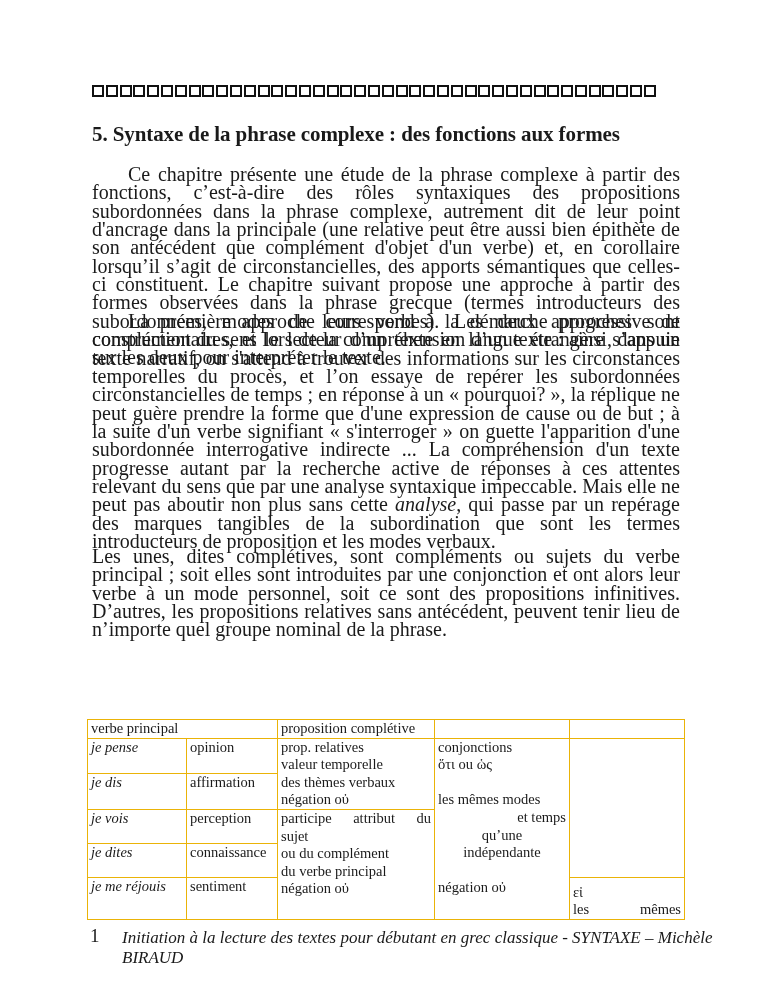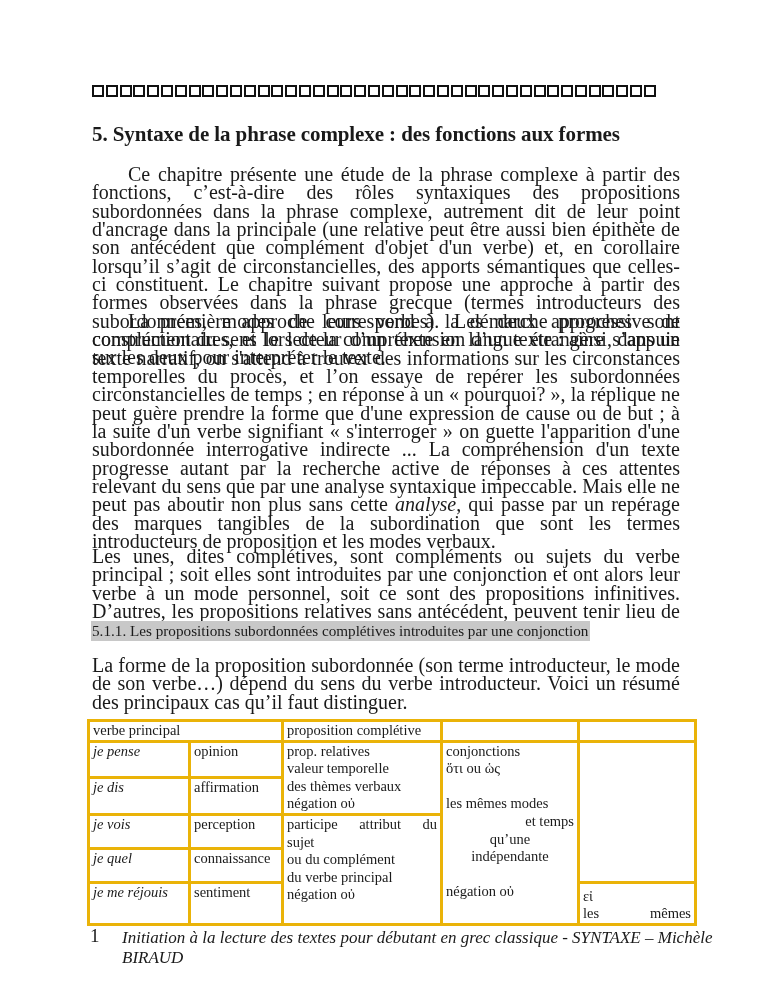--- a/index.html
+++ b/index.html
@@ -9,21 +9,21 @@
   .boxes { position: absolute; left: 92px; top: 85px; height: 16px; display: flex; gap: 0; }
   .box { width: 10px; height: 10px; border: 2px solid #111; margin-right: 1.8px; box-sizing: border-box; width: 12px; height: 12px; }
   h1.chap { position: absolute; left: 92px; top: 122px; margin: 0; font-size: 21px; font-weight: bold;
             font-family: "Liberation Serif", serif; letter-spacing: -0.1px; }
   .para { position: absolute; left: 92px; width: 588px; margin: 0; font-size: 20px; line-height: 18.35px;
           text-align: justify; }
   .indent { text-indent: 36px; }
   h2.sec { position: absolute; left: 92px; top: 504px; margin: 0; font-size: 17.5px; font-weight: bold; font-style: italic; }
   .sub { position: absolute; left: 91px; top: 621px; font-size: 15.2px; background: #c8c8c8; padding: 1px 2px 2px 1px; line-height: 17px; }
   table.t { position: absolute; left: 87px; top: 719px; border-collapse: collapse; font-size: 14.5px; line-height: 17.6px; }
-  table.t td { border: 3px solid #eab308; vertical-align: top; padding: 0 3px; }
+  table.t td { border: 1px solid #eab308; vertical-align: top; padding: 0 3px; }
   .c1 { width: 92px; font-style: italic; }
   .c2 { width: 84px; }
   .c3 { width: 150px; }
   .c4 { width: 128px; }
   .c5 { width: 108px; }
   .footer-num { position: absolute; left: 90px; top: 925px; font-size: 19px; }
   .footer-text { position: absolute; left: 122px; top: 928px; font-size: 17px; font-style: italic; }
   .just { text-align: justify; text-align-last: justify; }
 </style>
 </head>
@@ -77,23 +77,21 @@
 
   <h1 class="chap">5. Syntaxe de la phrase complexe : des fonctions aux formes</h1>
 
   <p class="para indent" style="top:165px;">Ce chapitre présente une étude de la phrase complexe à partir des fonctions, c’est-à-dire des rôles syntaxiques des propositions subordonnées dans la phrase complexe, autrement dit de leur point d'ancrage dans la principale (une relative peut être aussi bien épithète de son antécédent que complément d'objet d'un verbe) et, en corollaire lorsqu’il s’agit de circonstancielles, des apports sémantiques que celles-ci constituent. Le chapitre suivant propose une approche à partir des formes observées dans la phrase grecque (termes introducteurs des subordonnées, modes de leurs verbes). Les deux approches sont complémentaires, et le lecteur d’un texte en langue étrangère s’appuie sur les deux pour interpréter le texte.</p>
 
   <p class="para indent" style="top:312px;"><span>La première approche correspond à la démarche progressive de construction du sens lors de la compréhension d’un texte : ainsi, dans un texte narratif, on s'attend à trouver des informations sur les circonstances temporelles du procès, et l’on essaye de repérer les subordonnées circonstancielles de temps ; en réponse à un « pourquoi? », la réplique ne peut guère prendre la forme que d'une expression de cause ou de but ; à la suite d'un verbe signifiant « s'interroger » on guette l'apparition d'une subordonnée interrogative indirecte ... La compréhension d'un texte progresse autant par la recherche active de réponses à ces attentes relevant du sens que par une analyse syntaxique impeccable. Mais elle ne peut pas aboutir non plus sans cette </span><i>analyse</i><span>, qui passe par un repérage des marques tangibles de la subordination que sont les termes introducteurs de proposition et les modes verbaux.</span></p>
 
 
   <p class="para" style="top:547px;">Les unes, dites complétives, sont compléments ou sujets du verbe principal ; soit elles sont introduites par une conjonction et ont alors leur verbe à un mode personnel, soit ce sont des propositions infinitives. D’autres, les propositions relatives sans antécédent, peuvent tenir lieu de n’importe quel groupe nominal de la phrase.</p>
 
-  <div class="sub">5.1.1. Les propositions subordonnées complétives introduites par une conjonction</div>
 
-  <p class="para" style="top:656px;">La forme de la proposition subordonnée (son terme introducteur, le mode de son verbe…) dépend du sens du verbe introducteur. Voici un résumé des principaux cas qu’il faut distinguer.</p>
 
   <table class="t">
     <tbody>
         <tr>
       <td colspan="2" style="font-style:normal;">verbe principal</td>
       <td class="c3">proposition complétive</td>
       <td class="c4"></td>
       <td class="c5"></td>
     </tr>
     <tr style="height:34px;">
@@ -127,21 +125,21 @@
       <td class="c2">perception</td>
       <td class="c3" rowspan="3">
         <div class="just">participe attribut du</div>
         <div>sujet</div>
         <div>ou du complément</div>
         <div>du verbe principal</div>
         <div>négation οὐ</div>
       </td>
     </tr>
     <tr style="height:34px;">
-      <td class="c1">je quel</td>
+      <td class="c1">je dites</td>
       <td class="c2">connaissance</td>
     </tr>
     <tr style="height:42px;">
       <td class="c1">je me réjouis</td>
       <td class="c2">sentiment</td>
       <td class="c5" style="vertical-align:bottom;">
         <div>εἰ</div>
         <div class="just">les mêmes</div>
       </td>
     </tr>

